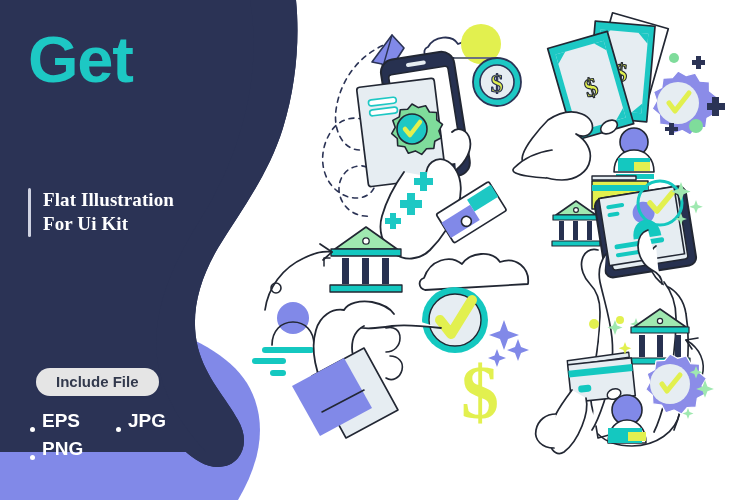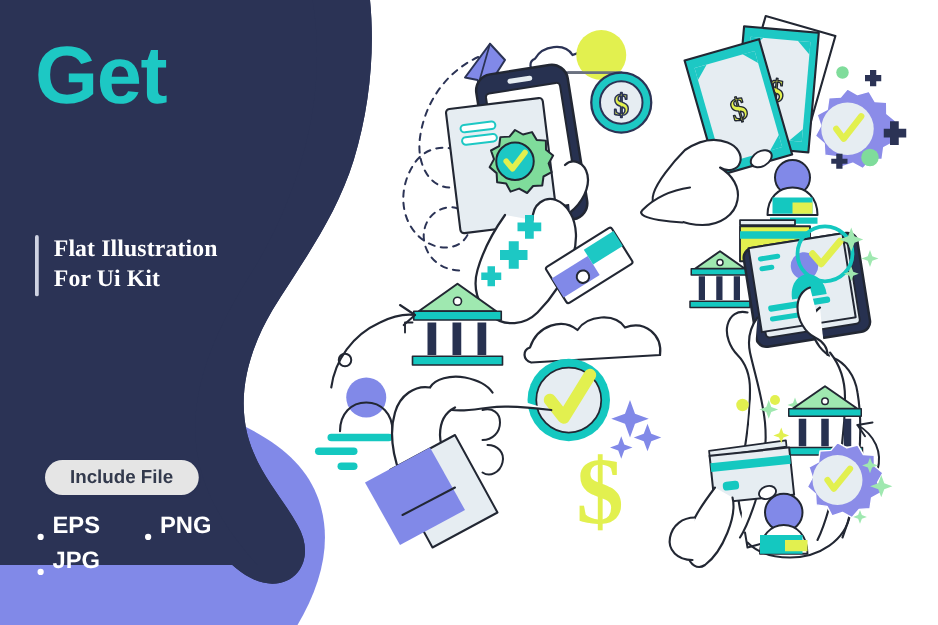--- a/index.html
+++ b/index.html
@@ -355,22 +355,22 @@
 
     <div id="include-pill">Include File</div>
 
     <div id="formats">
       <div class="fmt">
         <span class="dot"></span>
         <span>EPS</span>
       </div>
       <div class="fmt">
         <span class="dot"></span>
-        <span>PNG</span>
+        <span>JPG</span>
       </div>
       <div class="fmt">
         <span class="dot"></span>
-        <span>JPG</span>
+        <span>PNG</span>
       </div>
     </div>
 
   </div>
 </div>
 
 </body></html>

